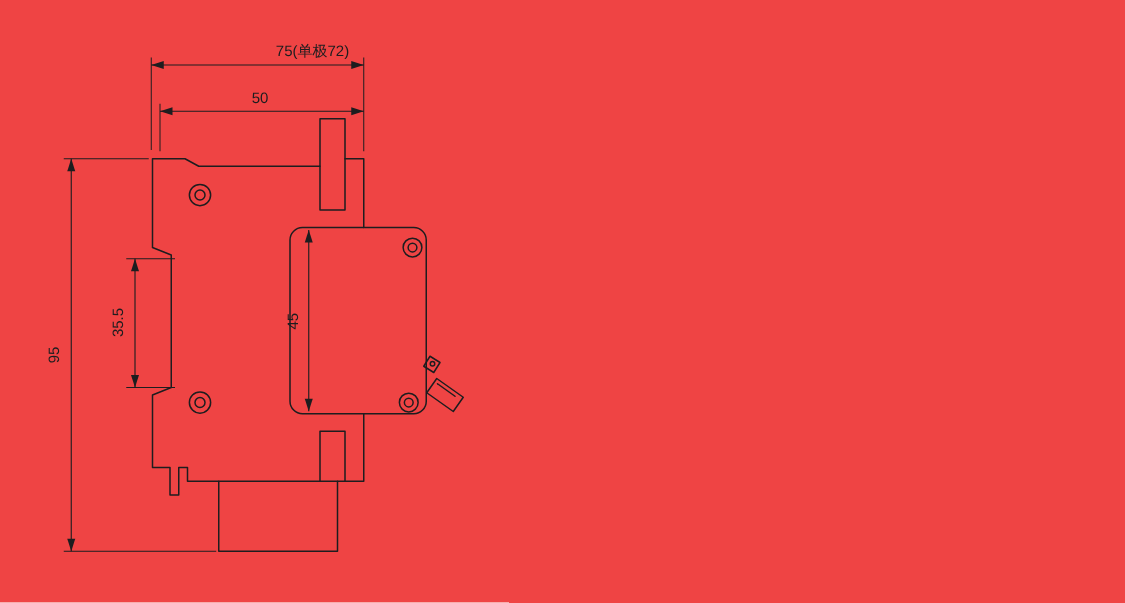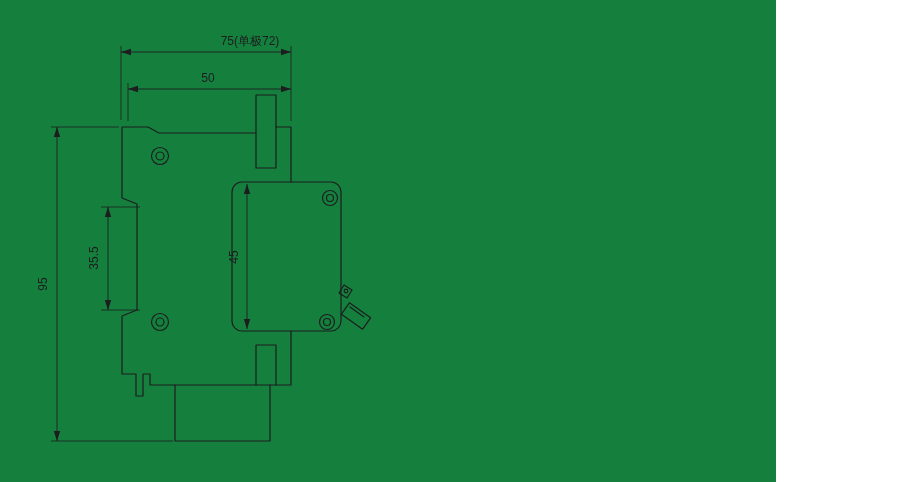--- a/index.html
+++ b/index.html
@@ -1,19 +1,19 @@
 <!DOCTYPE html>
 <html><head>
 <meta charset="utf-8">
 <style>
   html,body{margin:0;padding:0;background:#ffffff;}
   .canvas{
     position:relative;
-    width:776px;height:482px;
-    background:#15803d;
+    width:900px;height:482px;
+    background:#ef4444;
     overflow:hidden;
     font-family:"Liberation Sans", sans-serif;
   }
   svg{display:block;}
   .outline{fill:none;stroke:#1d1d1f;stroke-width:1.2;stroke-linejoin:round;stroke-linecap:round;}
   .dimline{fill:none;stroke:#1d1d1f;stroke-width:0.9;}
   .extline{fill:none;stroke:#1d1d1f;stroke-width:0.8;}
   .arrow{fill:#1d1d1f;stroke:none;}
   .dimtext{
     font-family:"Liberation Sans", sans-serif;

